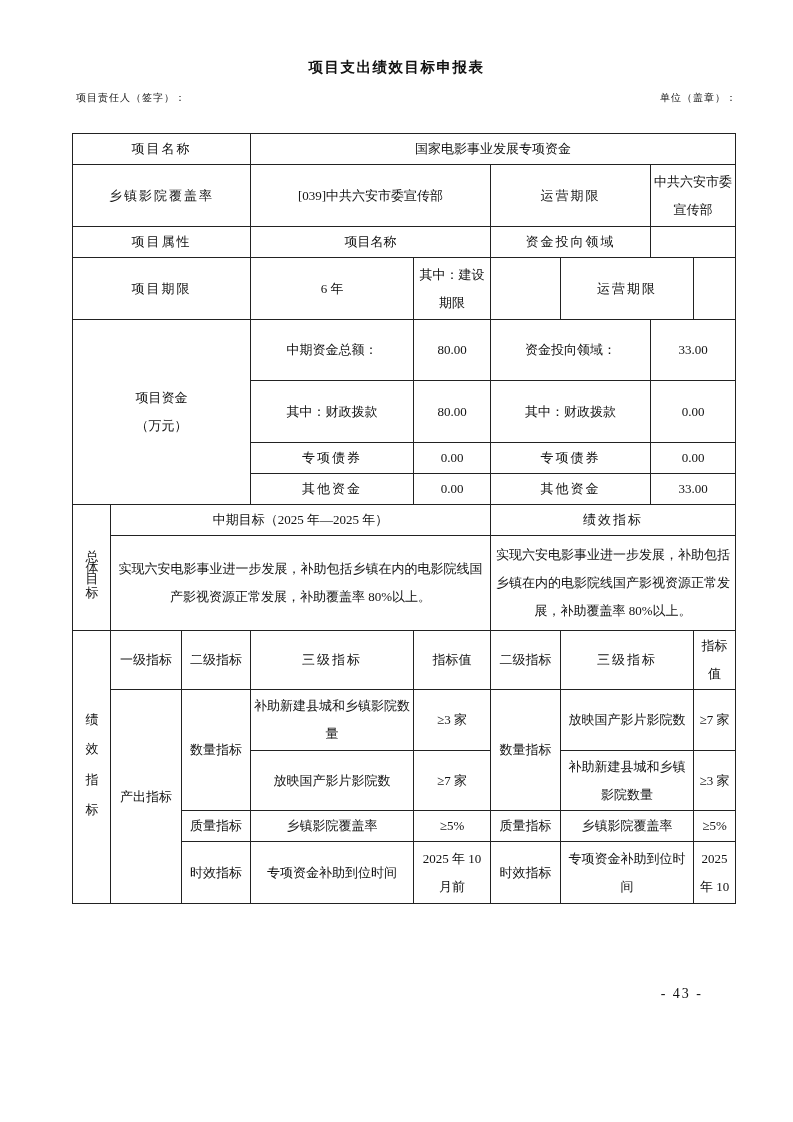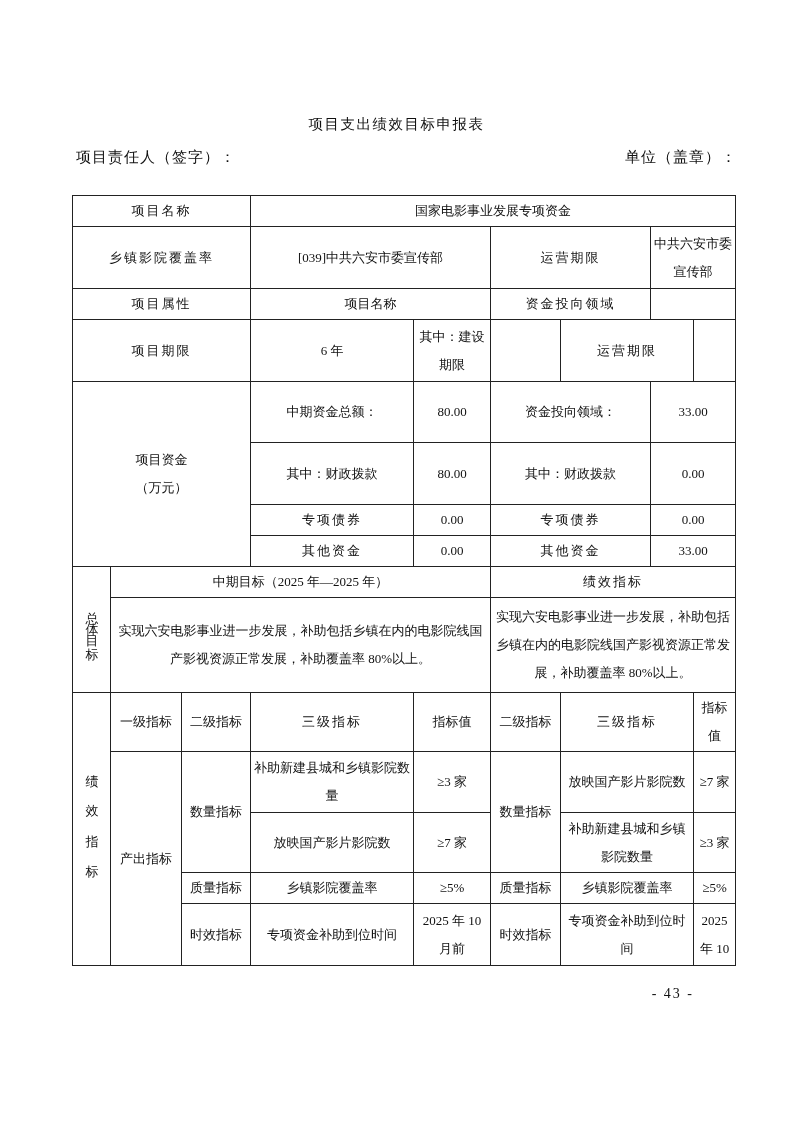--- a/index.html
+++ b/index.html
@@ -6,37 +6,37 @@
   html,body { margin:0; padding:0; }
   body {
     width:793px; height:1122px;
     background:#ffffff;
     color:#111;
     font-family:"Liberation Serif","DejaVu Serif",serif;
   }
   .page { position:relative; width:793px; height:1122px; overflow:hidden; background:#fff; }
 
   .doc-title {
-    padding-top:115px;
+    padding-top:58px;
     text-align:center;
     font-size:14.5px;
-    font-weight:400;
+    font-weight:700;
     letter-spacing:1.5px;
   }
   .doc-year {
     margin-top:28px;
     text-align:center;
     font-size:13.5px;
     letter-spacing:1px;
   }
   .sign-row {
     display:flex;
     justify-content:space-between;
     margin:14px 56px 0 76px;
-    font-size:15px;
+    font-size:10px;
     letter-spacing:1px;
   }
 
   table.form {
     border-collapse:collapse;
     table-layout:fixed;
     width:663px;
     margin:28px 0 0 72px;
   }
   .form td {
@@ -72,21 +72,21 @@
     text-align:left;
     padding:2px 4px;
     line-height:30px;
     font-size:12.4px;
     letter-spacing:0;
   }
 
   .pgnum {
     position:absolute;
     top:986px;
-    right:99px;
+    right:90px;
     font-size:14px;
     letter-spacing:2px;
   }
 </style>
 </head>
 <body>
 
 <div class="page">
 
   <div class="doc-title">项目支出绩效目标申报表</div>

